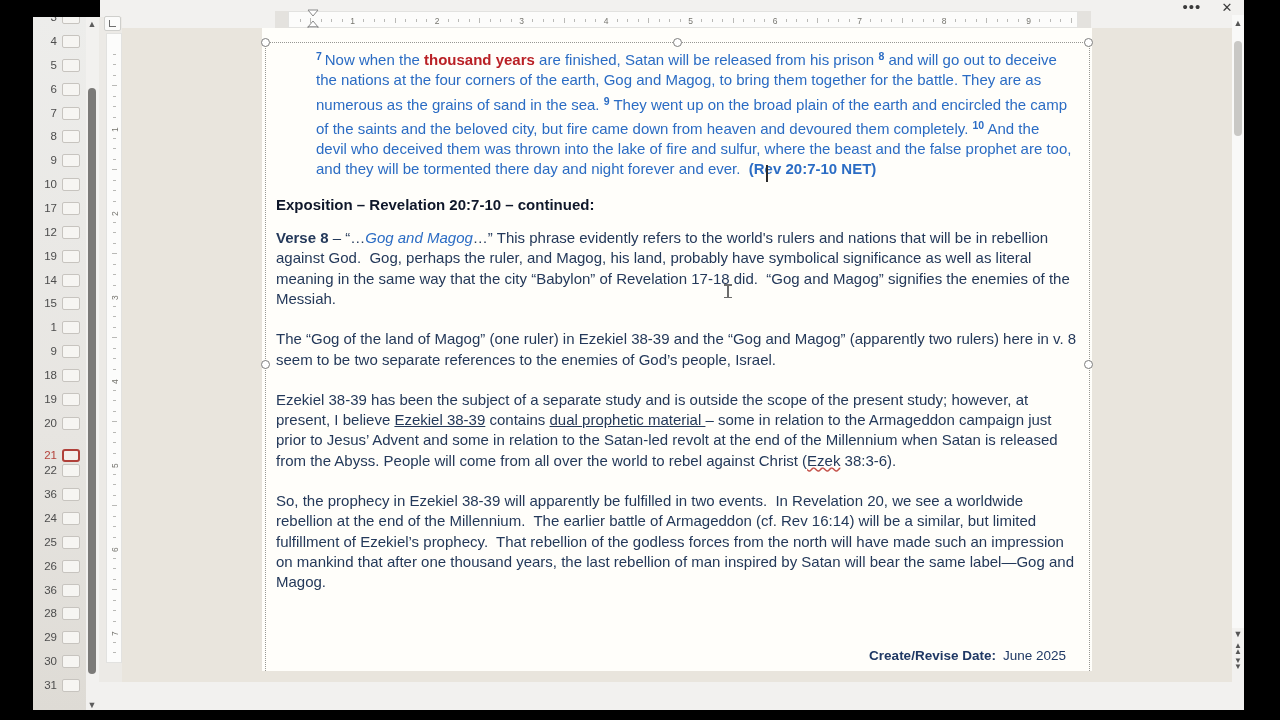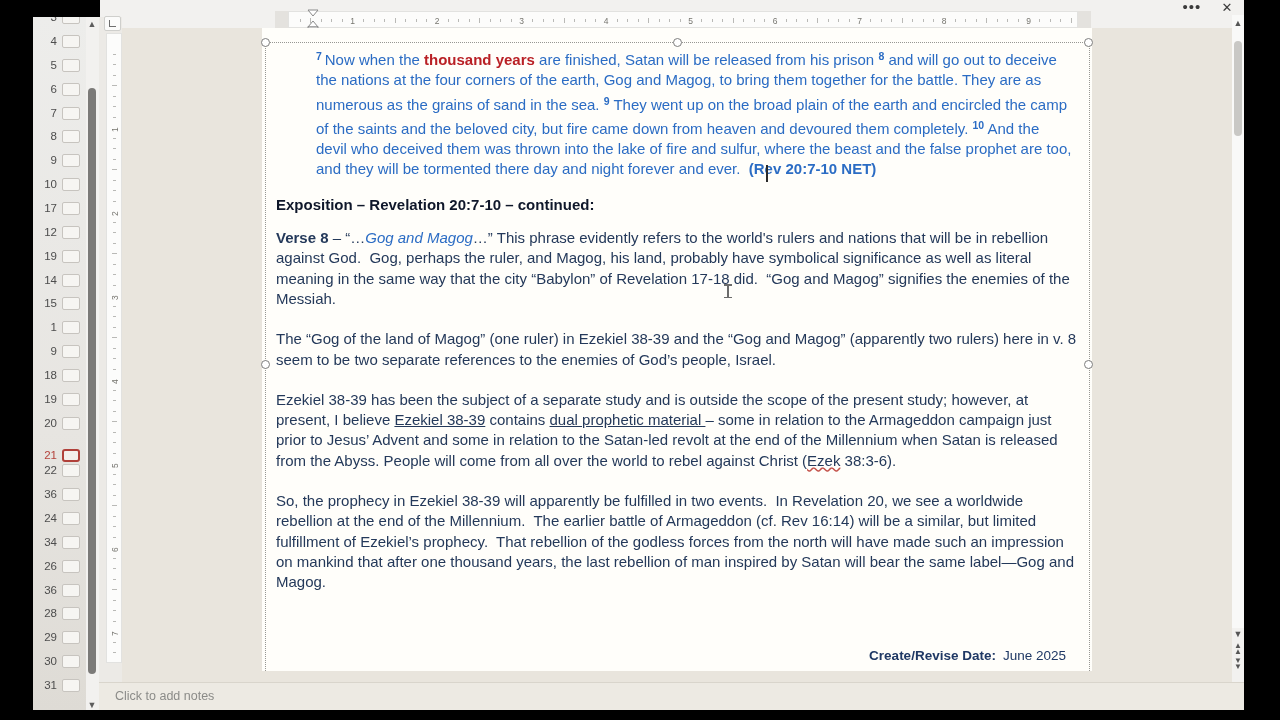--- a/index.html
+++ b/index.html
@@ -203,21 +203,21 @@
       </div>
       <div class="thumb-row" style="top: 466.15px;">
         <span class="num">36</span>
         <div class="thumb"></div>
       </div>
       <div class="thumb-row" style="top: 490px;">
         <span class="num">24</span>
         <div class="thumb"></div>
       </div>
       <div class="thumb-row" style="top: 513.85px;">
-        <span class="num">34</span>
+        <span class="num">25</span>
         <div class="thumb"></div>
       </div>
       <div class="thumb-row" style="top: 537.7px;">
         <span class="num">26</span>
         <div class="thumb"></div>
       </div>
       <div class="thumb-row" style="top: 561.55px;">
         <span class="num">36</span>
         <div class="thumb"></div>
       </div>
@@ -444,21 +444,18 @@
     <div class="vs-dbl" style="top:628px;">
       <span>▲</span>
         <span>▲</span>
     </div>
     <div class="vs-dbl" style="top:643px;">
       <span>▼</span>
         <span>▼</span>
     </div>
   </div>
 
-  <div class="notes">
-    <span>Click to add notes</span>
-  </div>
 
   <div class="bar left"></div>
   <div class="bar right"></div>
   <div class="bar bottom"></div>
   <div class="bar notch"></div>
 </div>
 
 </body></html>

